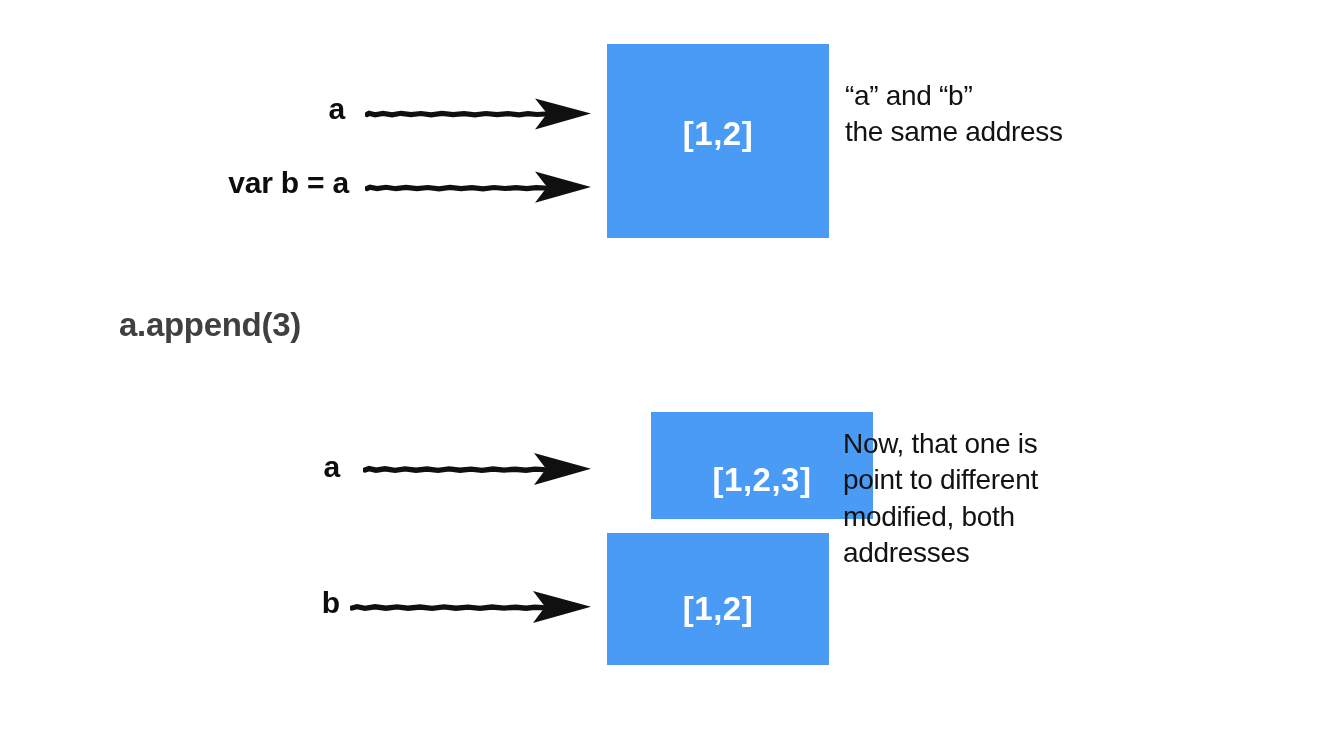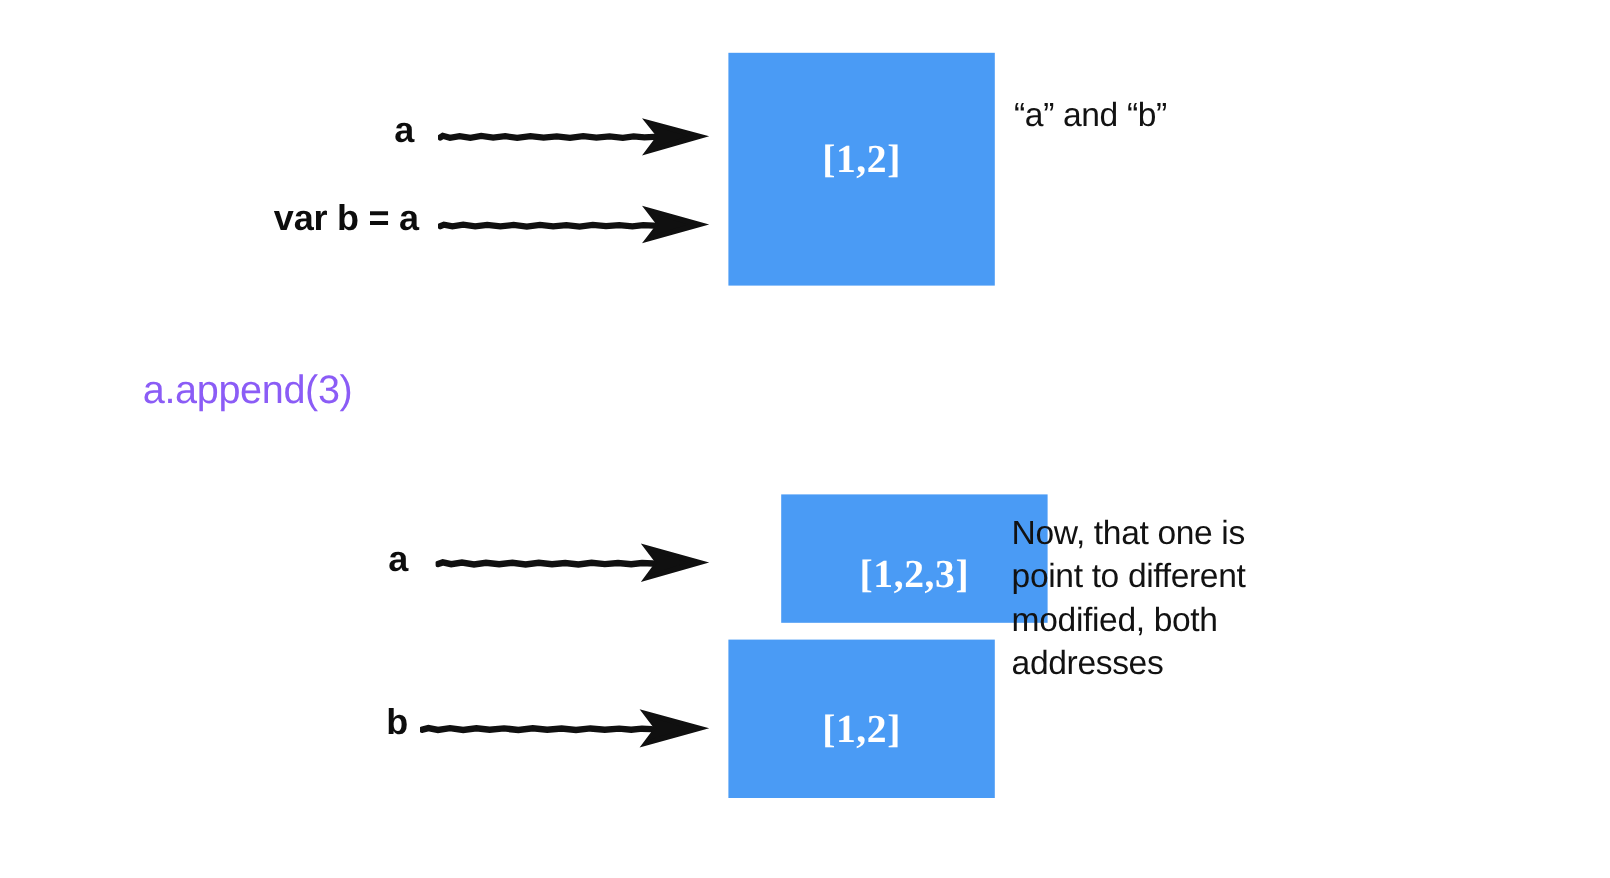--- a/index.html
+++ b/index.html
@@ -35,21 +35,20 @@
   .arrow { display: block; }
   .arrow-wrap { position: absolute; }
 
   
   .mem-box {
     position: absolute;
     background: #4a9bf5;
     display: flex;
     align-items: center;
     justify-content: center;
-    font-family: Liberation Serif, serif;
   }
   .mem-box .val {
     color: #ffffff;
     font-weight: bold;
     font-size: 33px;
     letter-spacing: 0.5px;
     line-height: 1;
   }
   #box-top    { left: 607px; top: 44px;  width: 222px; height: 194px; }
   #box-bot-1  { left: 607px; top: 412px; width: 222px; height: 107px; margin-left: 44px; }
@@ -70,22 +69,22 @@
   #note-top { left: 845px; top: 78px;  width: 352px; font-size: 28px; }
   #note-bot { left: 843px; top: 426px; width: 356px; font-size: 28px; }
   .note .line { display: block; white-space: nowrap; }
 
   
   #code-caption {
     position: absolute;
     left: 119px;
     top: 306px;
     font-size: 33px;
-    font-weight: normal;
-    color: #8b5cf6;
+    font-weight: bold;
+    color: #404040;
     letter-spacing: -0.3px;
     white-space: nowrap;
   }
 </style>
 </head>
 <body>
 
 <div id="canvas">
 
   <div class="var-label abs top-a">a</div>
@@ -111,20 +110,21 @@
       <path d="M176,9 L208,19 L176,29 L184,19 Z" fill="#101010"></path>
     </svg>
   </div>
 
   <div class="mem-box" id="box-top">
     <span class="val">[1,2]</span>
   </div>
 
   <div class="note" id="note-top">
     <span class="line">“a” and “b”</span>
+    <span class="line">the same address</span>
   </div>
 
   <div id="code-caption">a.append(3)</div>
 
   <div class="var-label abs bot-a">a</div>
 
   <div class="arrow-wrap" style="left:363px; top:450px;">
     <svg class="arrow" width="232" height="36" viewBox="0 0 232 36" aria-hidden="true">
       <path d="M2,20.0 L6,18.6 L13,20.2 L22,18.8 L32,20.3 L42,18.9 L53,20.2 L64,19.0
                L75,20.4 L86,18.9 L97,20.2 L108,19.1 L119,20.4 L130,19.0 L141,20.1

